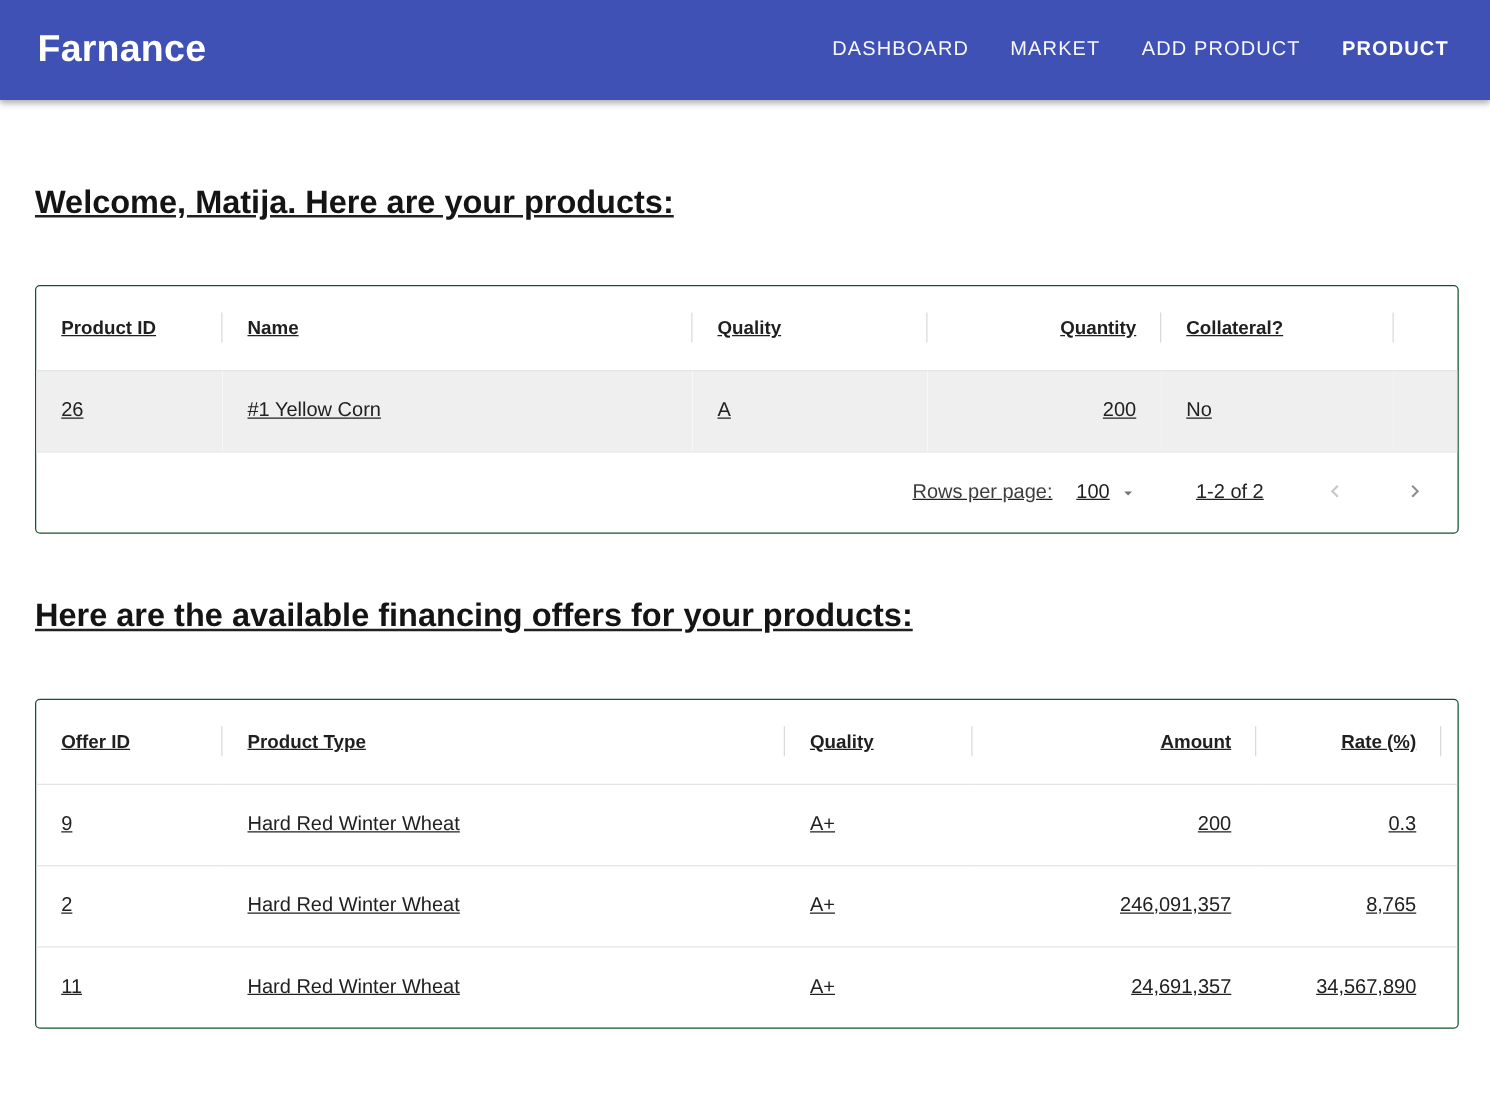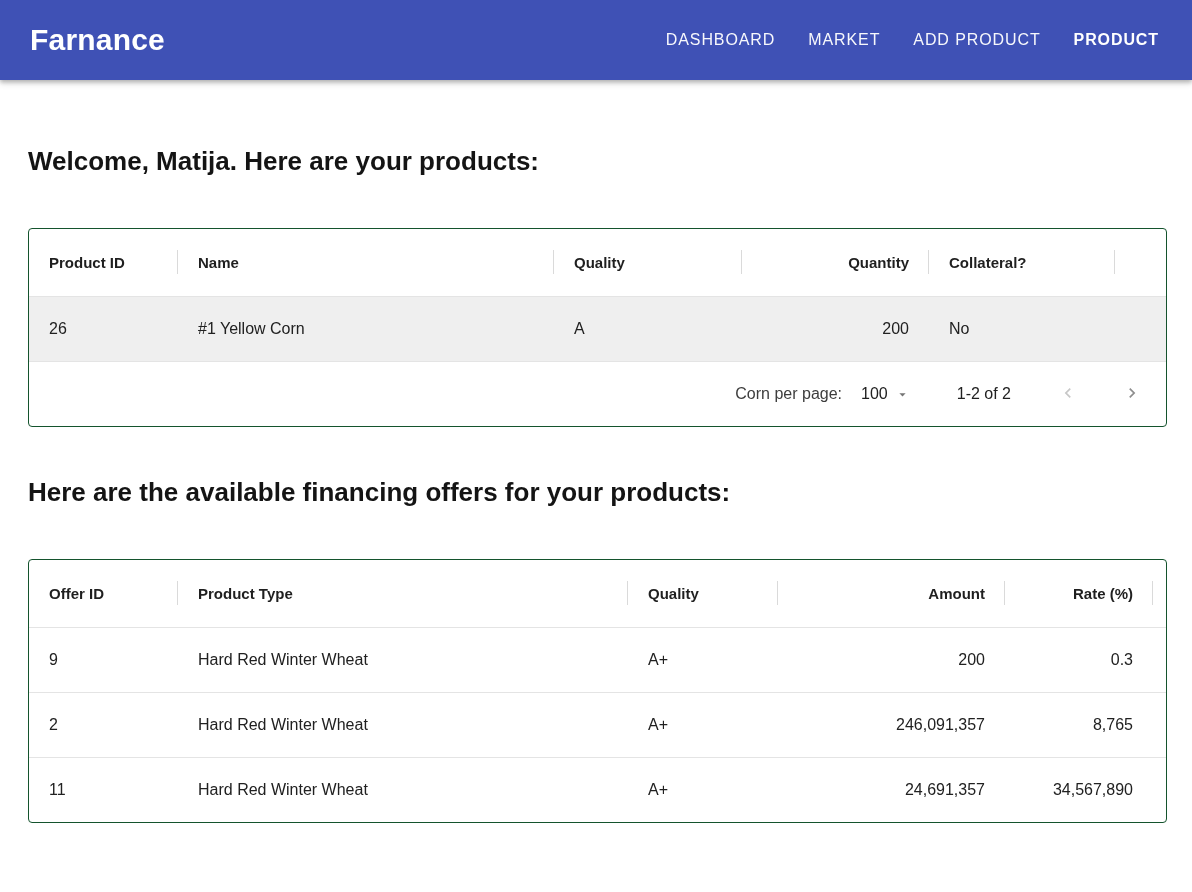--- a/index.html
+++ b/index.html
@@ -23,21 +23,21 @@
     cursor: pointer;
   }
   .nav-links { display: flex; align-items: center; gap: 33px; }
   .nav-link {
     color: rgba(255,255,255,.96); font-size: 16px; font-weight: 500;
     letter-spacing: .9px; cursor: pointer; white-space: nowrap;
   }
   .nav-link.logout { font-weight: 700; color: #ffffff; }
 
   
-  .content { padding: 0 25px 0 28px; }
+  .content { padding: 0 25px 0 28px; text-decoration: underline; }
   .section-heading {
     font-size: 26px; font-weight: 700; color: #141414;
     margin: 0; line-height: 30px;
   }
   #welcome-heading { margin: 66px 0 52px 0; }
   #offers-heading  { margin: 50px 0 52px 0; }
 
   .card {
     border: 1px solid #14532d; border-radius: 4px; background: #fff;
     overflow: hidden;
@@ -126,21 +126,21 @@
           <td>#1 Yellow Corn</td>
           <td>A</td>
           <td class="num">200</td>
           <td>No</td>
           <td></td>
         </tr>
       </tbody>
     </table>
 
     <div class="table-footer">
-      <span class="rpp-label">Corn per page:</span>
+      <span class="rpp-label">Rows per page:</span>
       <span class="rpp-select">
         <span>100</span>
         <span class="caret-icon">
           <svg width="15" height="15" viewBox="0 0 24 24" fill="#757575">
               <path d="M7 10l5 5 5-5z"></path>
             </svg>
         </span>
       </span>
       <span class="range-label">1-2 of 2</span>
       <button class="pg-btn first" aria-disabled="true">

